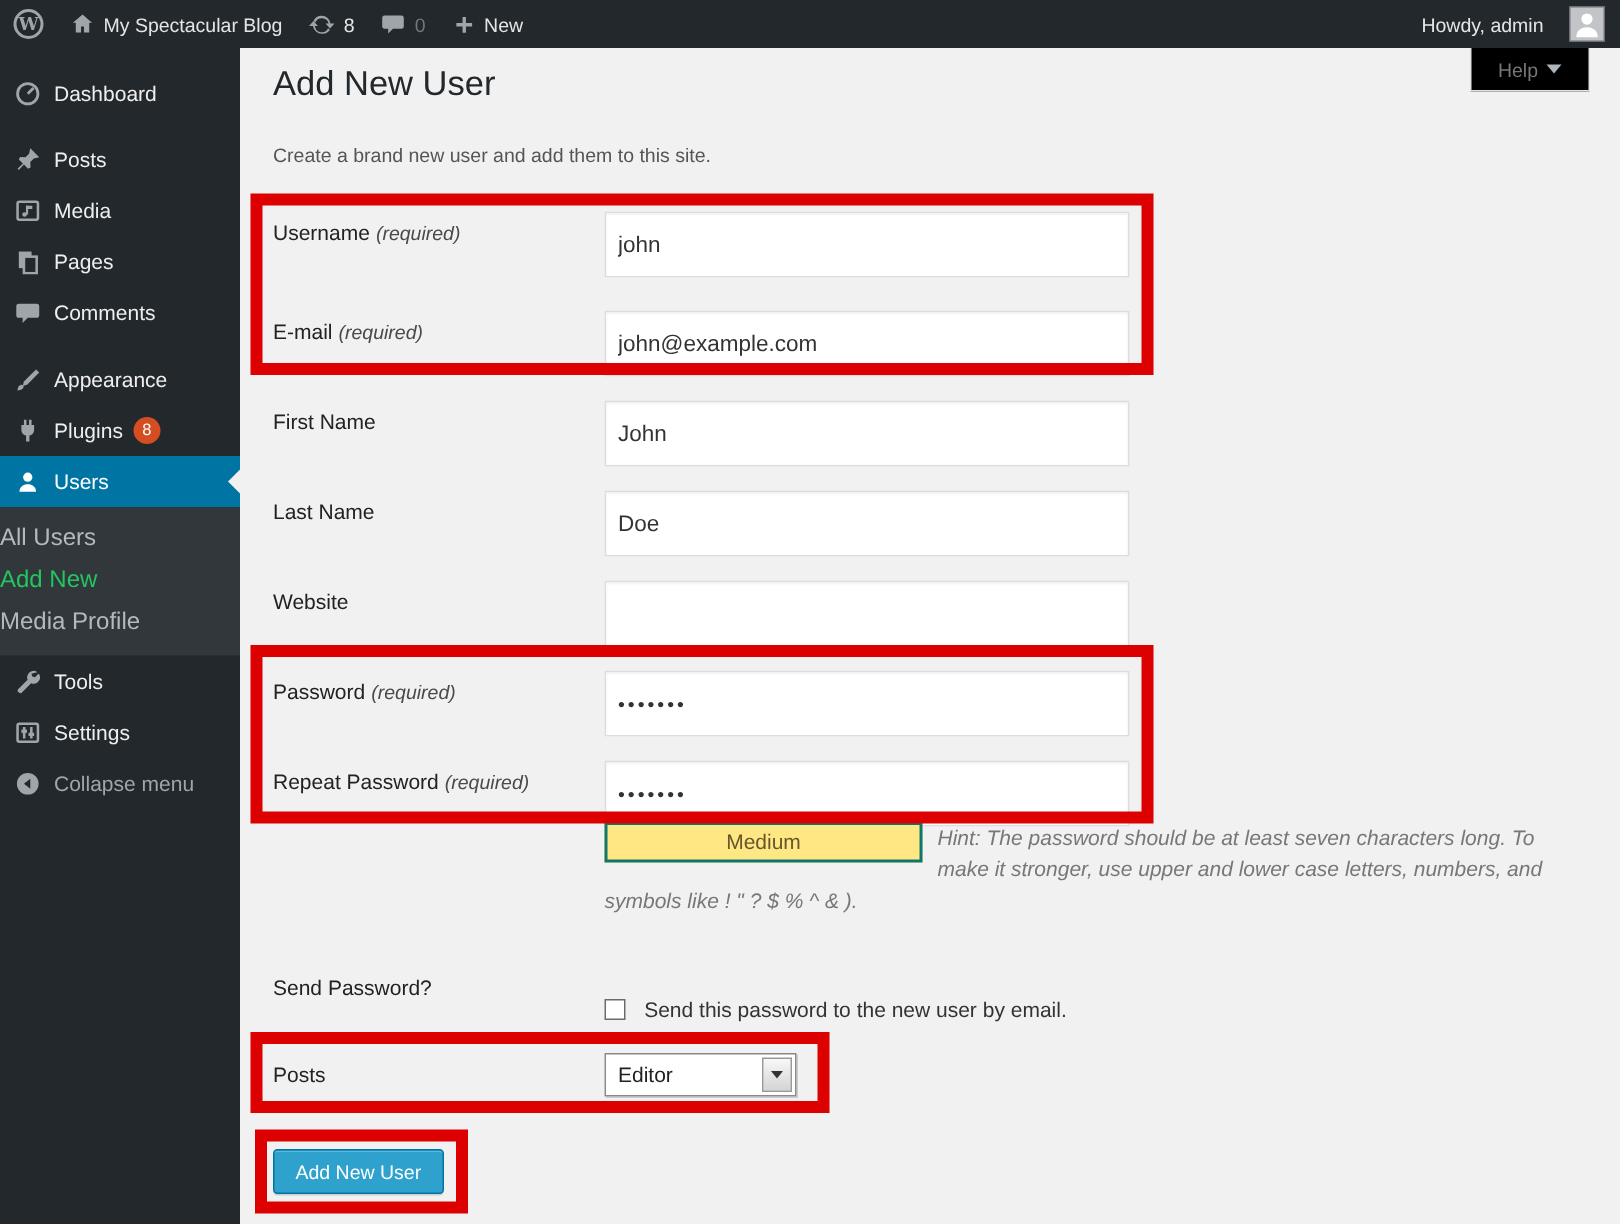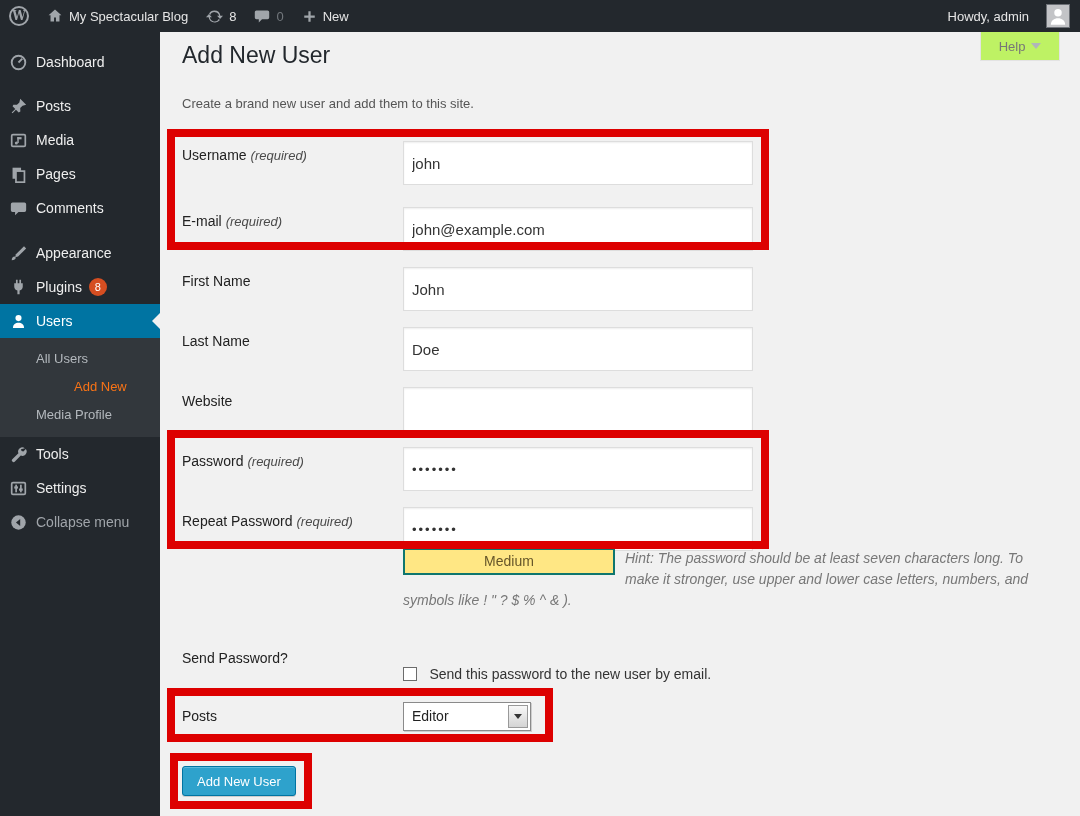--- a/index.html
+++ b/index.html
@@ -22,27 +22,27 @@
   .menu-item { position:relative; height:34px; display:flex; align-items:center; padding-left:8px; color:#eee; font-size:14px; cursor:pointer; }
   .menu-item .mi-icon { width:20px; height:20px; margin-right:8px; display:flex; align-items:center; justify-content:center; }
   .menu-item svg { fill:#a0a5aa; }
   .menu-item.dim { color:#a0a5aa; }
   .separator { height:10px; }
   .separator2 { height:11px; }
   .menu-item.current { background:#0074a2; color:#fff; }
   .menu-item.current svg { fill:#fff; }
   .menu-item.current:after { content:""; position:absolute; right:0; top:50%; margin-top:-8px; border:8px solid transparent; border-right-color:#f1f1f1; }
   .submenu { list-style:none; background:#32373c; padding:7px 0 8px 0; }
-  .submenu li { height:28px; line-height:28px; padding-left:36px; font-size:13px; color:#b4b9be; cursor:pointer; }
-  .submenu li.current-sub { color:#f97316;margin-left:38px; }
+  .submenu li { height:28px; line-height:28px; font-size:16px; color:#b4b9be; cursor:pointer; }
+  .submenu li.current-sub { color:#22c55e; }
   .badge { display:inline-block; margin-left:7px; background:#d54e21; color:#fff; border-radius:50%; min-width:18px; height:18px; line-height:18px; text-align:center; font-size:11px; }
 
   
   #content { position:absolute; left:160px; top:32px; width:920px; height:784px; background:#f1f1f1; }
-  #help-tab { position:absolute; top:0; right:20px; width:80px; height:29px; background:#bef264; border:1px solid #e3e3e3; border-top:none; display:flex; align-items:center; justify-content:center; gap:6px; color:#777; font-size:13px; cursor:pointer; }
+  #help-tab { position:absolute; top:0; right:20px; width:80px; height:29px; background:#000000; border:1px solid #e3e3e3; border-top:none; display:flex; align-items:center; justify-content:center; gap:6px; color:#777; font-size:13px; cursor:pointer; }
   .help-caret { width:0; height:0; border-left:5px solid transparent; border-right:5px solid transparent; border-top:6px solid #b0b5ba; }
   #page-title { position:absolute; left:22px; top:10px; font-size:23px; font-weight:400; color:#23282d; }
   #page-desc { position:absolute; left:22px; top:64px; font-size:13px; color:#555; }
 
   .row { position:absolute; left:22px; height:30px; width:860px; }
   .row .th { position:absolute; left:0; top:6px; font-size:14px; color:#222; white-space:nowrap; }
   .required { font-style:italic; font-size:13px; color:#4a4a4a; margin-left:4px; }
   .field { position:absolute; left:221px; top:0; }
   input.txt { width:350px; height:44px; border:1px solid #ddd; background:#fff; padding:3px 8px; font-size:15px; color:#333; font-family:"Liberation Sans","DejaVu Sans",sans-serif; box-shadow:inset 0 1px 2px rgba(0,0,0,.07); outline:none; }
   input.pwd { letter-spacing:2px; font-size:13px; }

